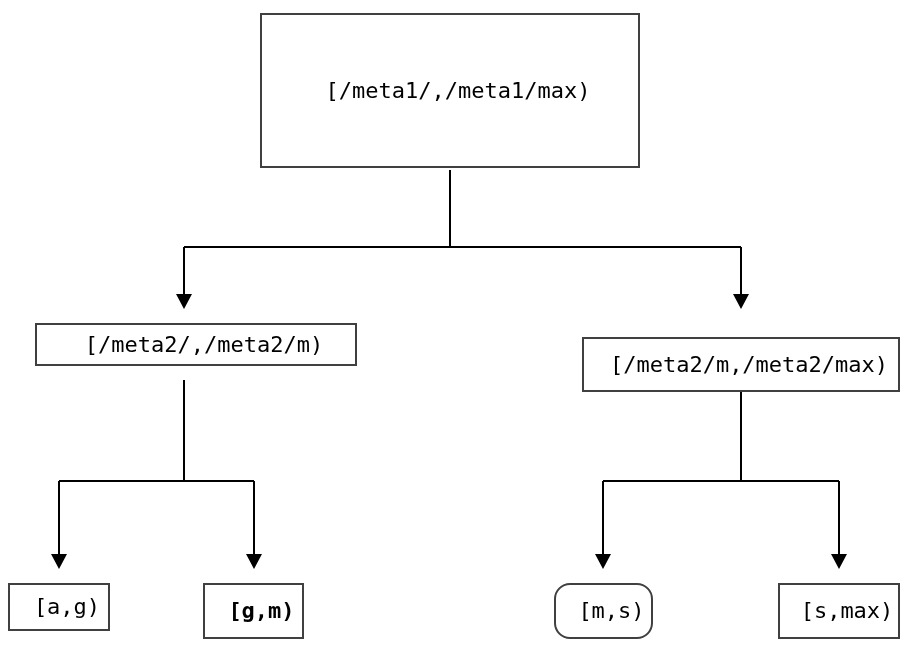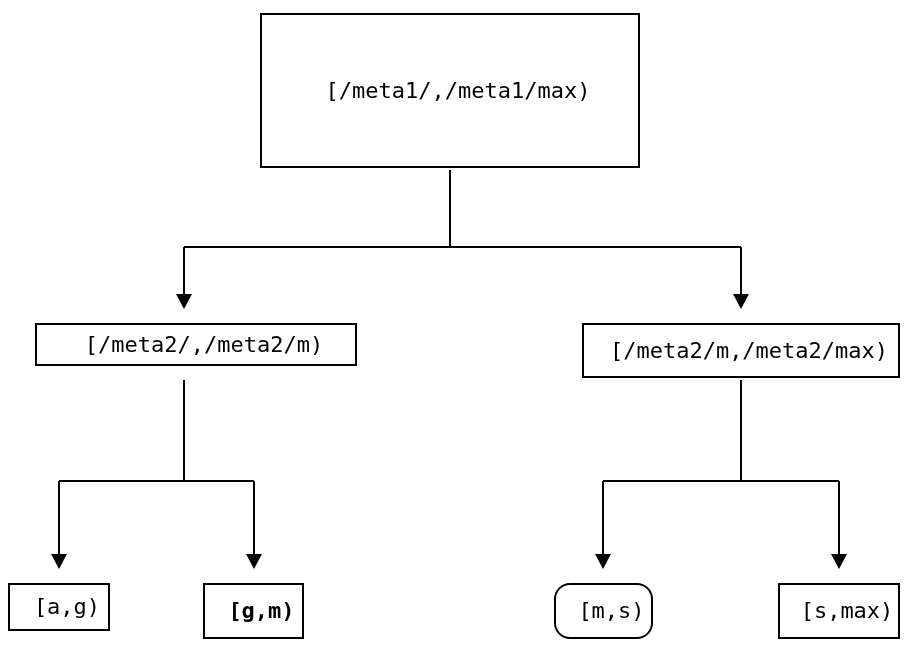--- a/index.html
+++ b/index.html
@@ -24,31 +24,31 @@
   }
   .edges polygon {
     fill: #000000;
     stroke: none;
   }
   .node {
     position: absolute;
     display: flex;
     align-items: center;
     justify-content: center;
-    border: 2px solid #000000;
+    border: 2px solid #404040;
     background: #ffffff;
     color: #000000;
     font-size: 22px;
     line-height: 1;
     white-space: nowrap;
     padding-left: 16px;
   }
   #node-root  { left: 260px; top: 13px;  width: 380px; height: 155px; }
   #node-left  { left: 35px;  top: 323px; width: 322px; height: 43px; }
-  #node-right { left: 582px; top: 323px; width: 318px; height: 55px; }
+  #node-right { left: 582px; top: 337px; width: 318px; height: 55px; }
   #node-leaf0 { left: 8px;   top: 583px; width: 102px; height: 48px; }
   #node-leaf1 { left: 203px; top: 583px; width: 101px; height: 56px; font-weight: bold; }
   #node-leaf2 { left: 554px; top: 583px; width: 99px;  height: 56px; border-radius: 16px; }
   #node-leaf3 { left: 778px; top: 583px; width: 122px; height: 56px; }
 </style>
 </head>
 <body>
 
 <div class="stage">
 

